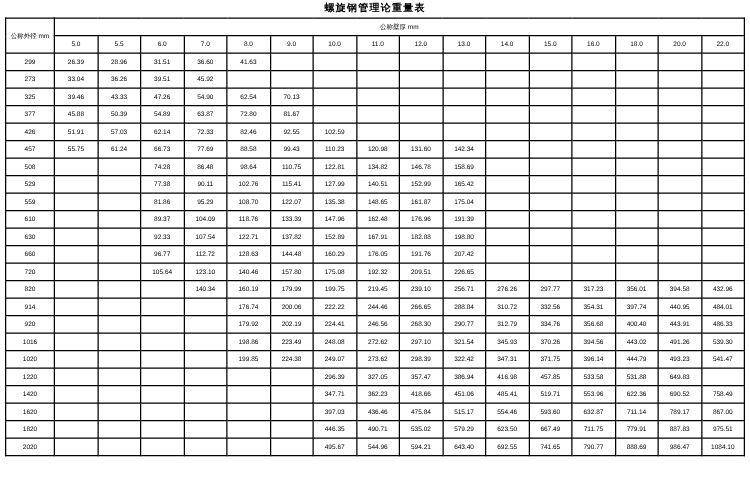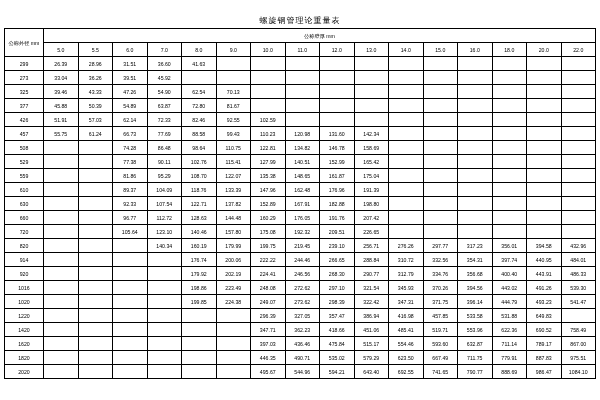--- a/index.html
+++ b/index.html
@@ -1,23 +1,23 @@
 <!DOCTYPE html>
 <html><head>
 <meta charset="utf-8">
 <style>
   html,body{margin:0;padding:0;background:#ffffff;}
   body{width:600px;height:400px;overflow:hidden;font-family:"Liberation Sans",sans-serif;color:#000;}
   .page{width:600px;height:400px;position:relative;box-sizing:border-box;padding:0;}
   .title{
     text-align:center;
     font-size:8px;
-    font-weight:normal;
+    font-weight:bold;
     letter-spacing:1px;
-    padding:16px 0 2px 0;
+    padding:2px 0 2px 0;
     line-height:10px;
   }
   table.wt{
     border-collapse:collapse;
     width:592px;
     margin:0 auto;
     table-layout:fixed;
   }
   table.wt td, table.wt th{
     border:1px solid #000;

